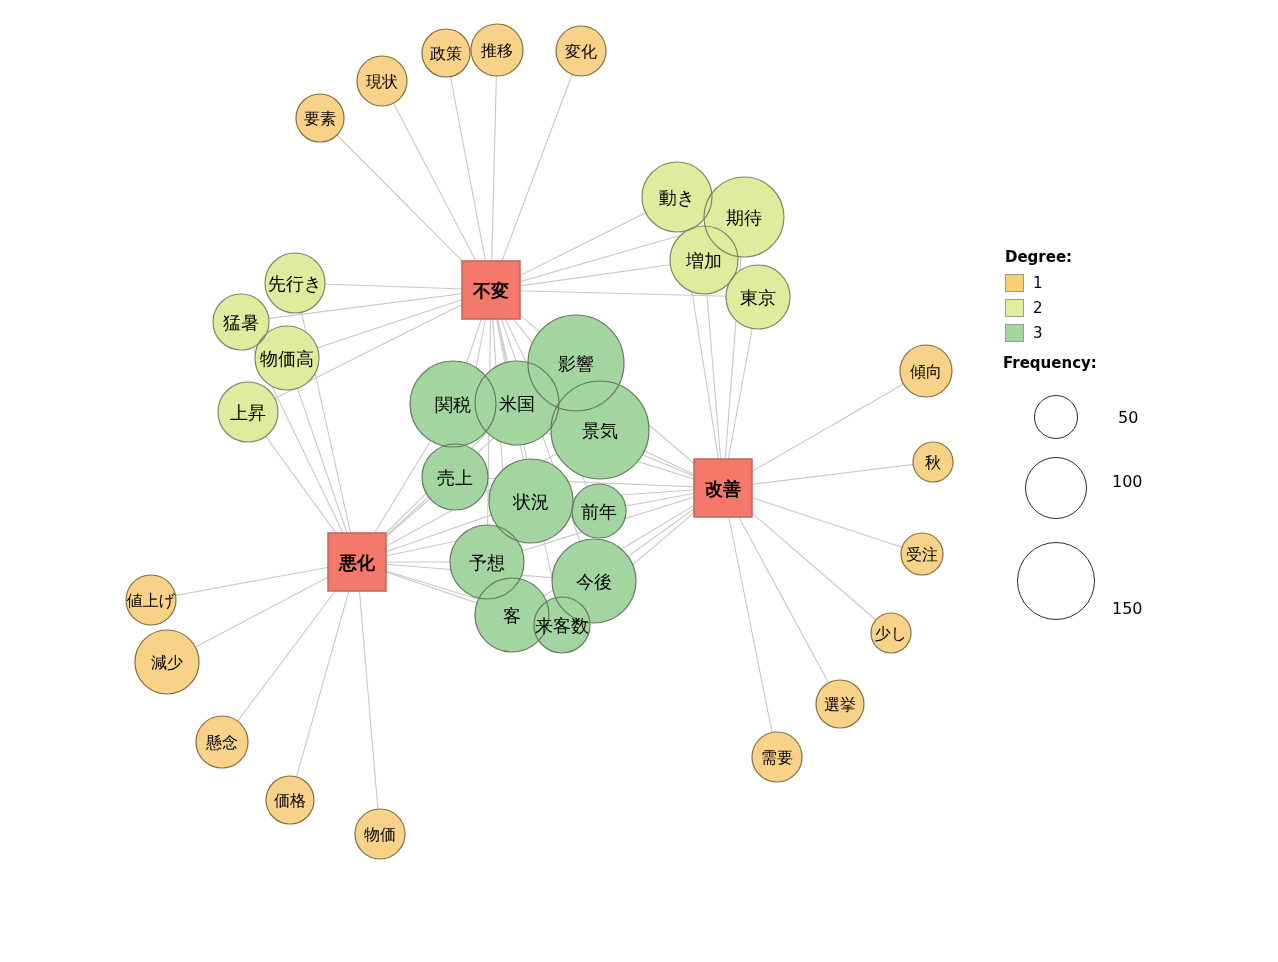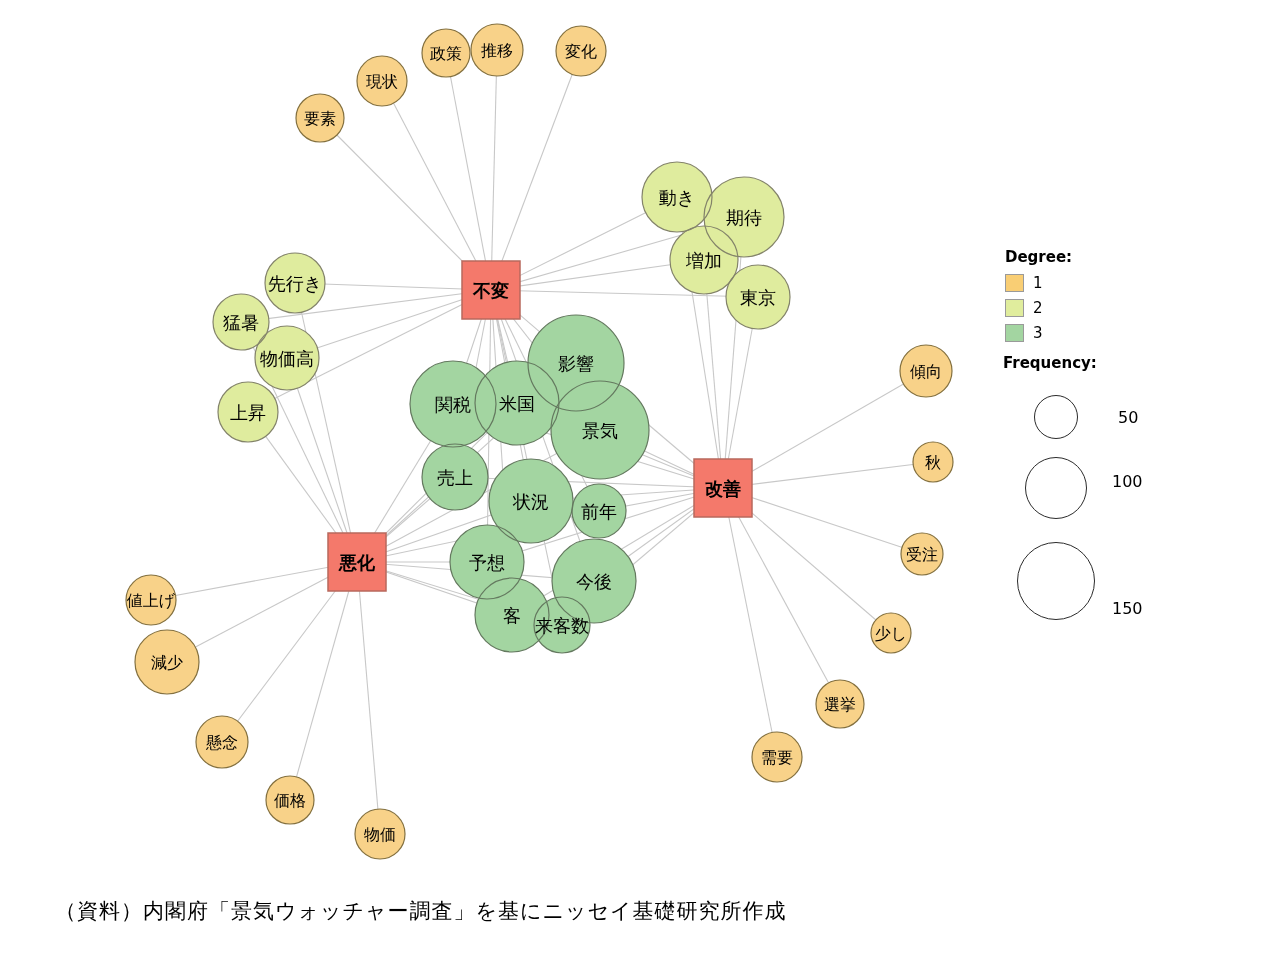--- a/index.html
+++ b/index.html
@@ -234,14 +234,13 @@
   </div>
   <div>
     <div class="freq-circle" style="height: 44px; width: 44px; left: 1034px; top: 395px;"></div>
     <div class="freq-label" style="left: 1118px; top: 417px;">50</div>
     <div class="freq-circle" style="height: 62px; width: 62px; left: 1025px; top: 457px;"></div>
     <div class="freq-label" style="left: 1112px; top: 481px;">100</div>
     <div class="freq-circle" style="height: 78px; width: 78px; left: 1017px; top: 542px;"></div>
     <div class="freq-label" style="left: 1112px; top: 608px;">150</div>
   </div>
 
-  <div class="caption">（資料）内閣府「景気ウォッチャー調査」を基にニッセイ基礎研究所作成</div>
 </div>
 
 </body></html>

